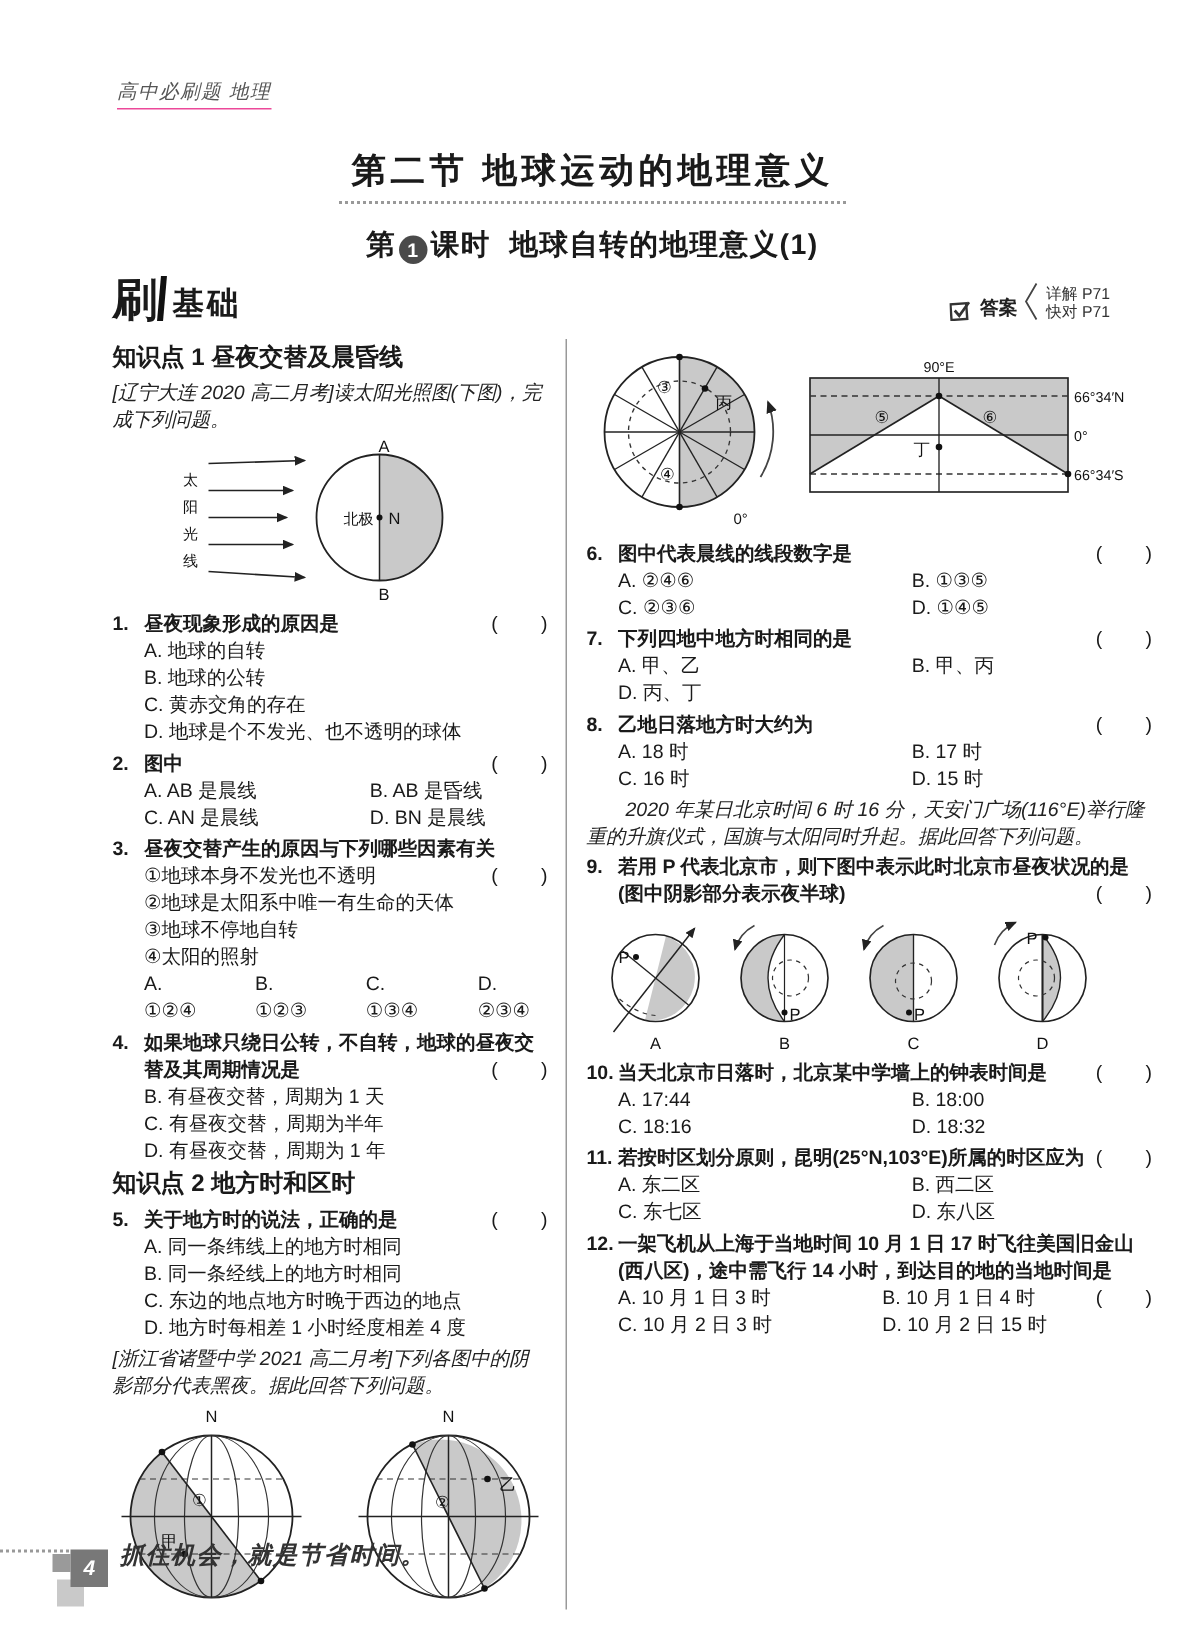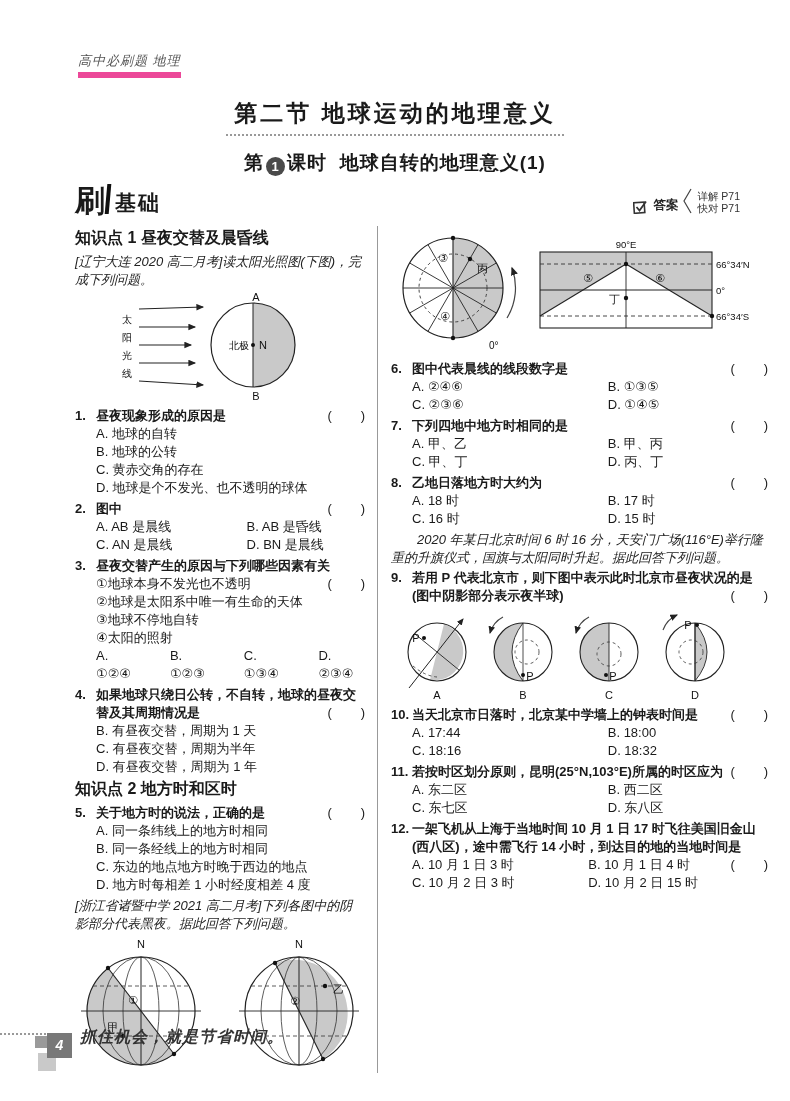--- a/index.html
+++ b/index.html
@@ -1,20 +1,20 @@
 <!DOCTYPE html>
 <html><head>
 <meta charset="utf-8">
 <style>
   *{margin:0;padding:0;box-sizing:border-box}
   html,body{background:#fff}
   body{width:790px;height:1101px;position:relative;overflow:hidden;
        font-family:"Liberation Sans","DejaVu Sans",sans-serif;color:#1a1a1a}
   .book-header{position:absolute;top:52px;left:78px;font-size:13px;font-style:italic;
-       color:#555;border-bottom:6px solid #ec4899;padding-bottom:2px;letter-spacing:1px}
+       color:#555;border-bottom:1px solid #ec4899;padding-bottom:2px;letter-spacing:1px}
   .section-title{position:absolute;top:98px;left:0;width:100%;text-align:center}
   .section-title span{display:inline-block;font-size:23px;font-weight:bold;letter-spacing:3px;
        border-bottom:2px dotted #999;padding:0 8px 5px}
   .lesson-title{position:absolute;top:150px;left:0;width:100%;text-align:center;
        font-size:19px;font-weight:bold;letter-spacing:1px}
   .badge{display:inline-block;width:19px;height:19px;line-height:19px;border-radius:50%;
        background:#4a4a4a;color:#fff;font-size:13px;text-align:center;vertical-align:-2px;margin:0 2px}
   .toprow{position:absolute;top:184px;left:75px;right:50px;display:flex;
        justify-content:space-between;align-items:flex-end}
   .brush{display:flex;align-items:flex-end}
@@ -259,21 +259,20 @@
           <div class="opt">B. ①③⑤</div>
           <div class="opt">C. ②③⑥</div>
           <div class="opt">D. ①④⑤</div>
         </div>
       </div>
       <div class="q">
         <div class="stem"><span class="qnum">7.</span><span class="qtext">下列四地中地方时相同的是</span><span class="paren">(        )</span></div>
         <div class="opts cols2">
           <div class="opt">A. 甲、乙</div>
           <div class="opt">B. 甲、丙</div>
-          <div class="opt">C. 甲、丁</div>
           <div class="opt">D. 丙、丁</div>
         </div>
       </div>
       <div class="q">
         <div class="stem"><span class="qnum">8.</span><span class="qtext">乙地日落地方时大约为</span><span class="paren">(        )</span></div>
         <div class="opts cols2">
           <div class="opt">A. 18 时</div>
           <div class="opt">B. 17 时</div>
           <div class="opt">C. 16 时</div>
           <div class="opt">D. 15 时</div>

